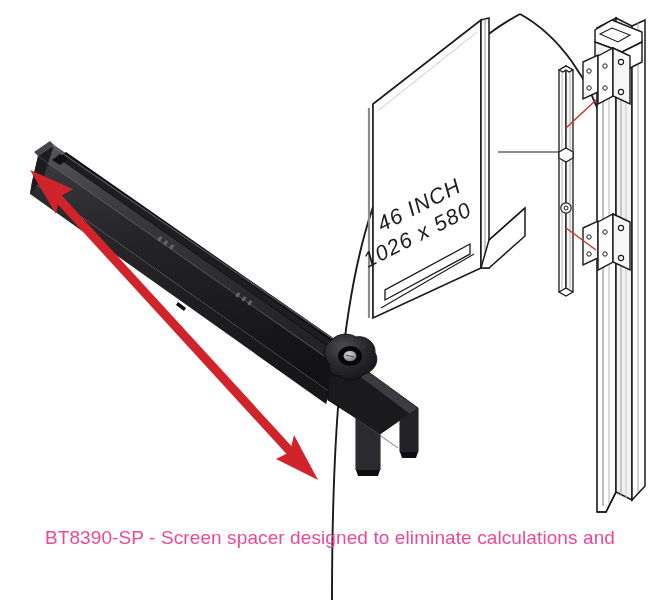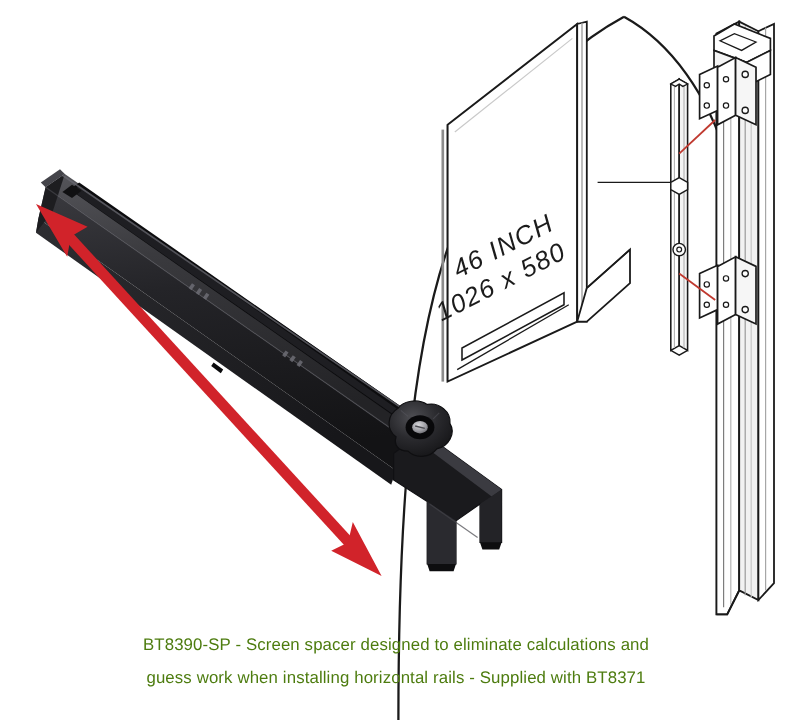--- a/index.html
+++ b/index.html
@@ -27,23 +27,23 @@
     width: 660px;
     height: 600px;
   }
   .caption-block {
     position: absolute;
     left: 0;
     top: 524px;
     width: 660px;
     text-align: center;
     line-height: 27px;
-    font-size: 14px;
+    font-size: 19px;
     letter-spacing: 0.1px;
-    color: #4d7c0f;
+    color: #ec4899;
     font-family: "Liberation Sans", sans-serif;
   }
   .caption-line {
     display: block;
     white-space: nowrap;
   }
 </style>
 </head>
 <body>
 
@@ -243,16 +243,15 @@
       <path d="M 48 187 L 300 462" fill="none" stroke="#d1232a" stroke-width="9" stroke-linecap="butt"></path>
 
       <path d="M 30 170 L 73 189 L 59 197 L 56 214 Z" fill="#d1232a"></path>
 
       <path d="M 318 480 L 276 459 L 290 452 L 294 435 Z" fill="#d1232a"></path>
     </g>
   </svg>
 
   <div class="caption-block">
     <span class="caption-line">BT8390-SP - Screen spacer designed to eliminate calculations and</span>
-    <span class="caption-line">guess work when installing horizontal rails - Supplied with BT8371</span>
   </div>
 
 </div>
 
 </body></html>

